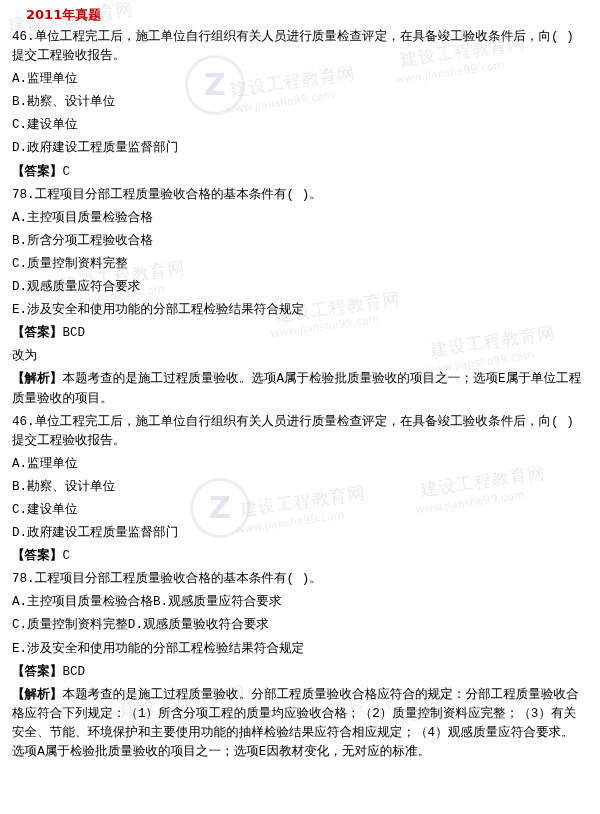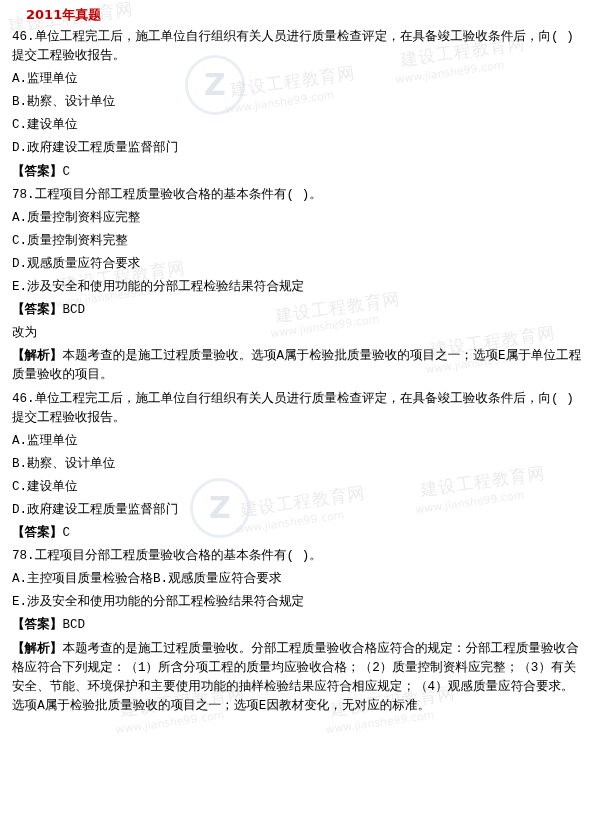--- a/index.html
+++ b/index.html
@@ -124,36 +124,38 @@
   <div class="content">
 
     <div class="line">46.单位工程完工后，施工单位自行组织有关人员进行质量检查评定，在具备竣工验收条件后，向(    )提交工程验收报告。</div>
     <div class="line">A.监理单位</div>
     <div class="line">B.勘察、设计单位</div>
     <div class="line">C.建设单位</div>
     <div class="line">D.政府建设工程质量监督部门</div>
     <div class="line"><span class="bracket">【答案】</span><span>C</span></div>
 
     <div class="line">78.工程项目分部工程质量验收合格的基本条件有(    )。</div>
-    <div class="line">A.质量控制资料应完整</div>
+    <div class="line">A.主控项目质量检验合格</div>
+    <div class="line">B.所含分项工程验收合格</div>
     <div class="line">C.质量控制资料完整</div>
     <div class="line">D.观感质量应符合要求</div>
     <div class="line">E.涉及安全和使用功能的分部工程检验结果符合规定</div>
     <div class="line"><span class="bracket">【答案】</span><span>BCD</span></div>
     <div class="line">改为</div>
 
     <div class="line"><span class="bracket">【解析】</span><span>本题考查的是施工过程质量验收。选项A属于检验批质量验收的项目之一；选项E属于单位工程质量验收的项目。</span></div>
 
     <div class="line">46.单位工程完工后，施工单位自行组织有关人员进行质量检查评定，在具备竣工验收条件后，向(    )提交工程验收报告。</div>
     <div class="line">A.监理单位</div>
     <div class="line">B.勘察、设计单位</div>
     <div class="line">C.建设单位</div>
     <div class="line">D.政府建设工程质量监督部门</div>
     <div class="line"><span class="bracket">【答案】</span><span>C</span></div>
 
     <div class="line">78.工程项目分部工程质量验收合格的基本条件有(    )。</div>
     <div class="line">A.主控项目质量检验合格B.观感质量应符合要求</div>
+    <div class="line">C.质量控制资料完整D.观感质量验收符合要求</div>
     <div class="line">E.涉及安全和使用功能的分部工程检验结果符合规定</div>
     <div class="line"><span class="bracket">【答案】</span><span>BCD</span></div>
     <div class="line"><span class="bracket">【解析】</span><span>本题考查的是施工过程质量验收。分部工程质量验收合格应符合的规定：分部工程质量验收合格应符合下列规定：（1）所含分项工程的质量均应验收合格；（2）质量控制资料应完整；（3）有关安全、节能、环境保护和主要使用功能的抽样检验结果应符合相应规定；（4）观感质量应符合要求。选项A属于检验批质量验收的项目之一；选项E因教材变化，无对应的标准。</span></div>
 
   </div>
 </div>
 
 </body></html>

